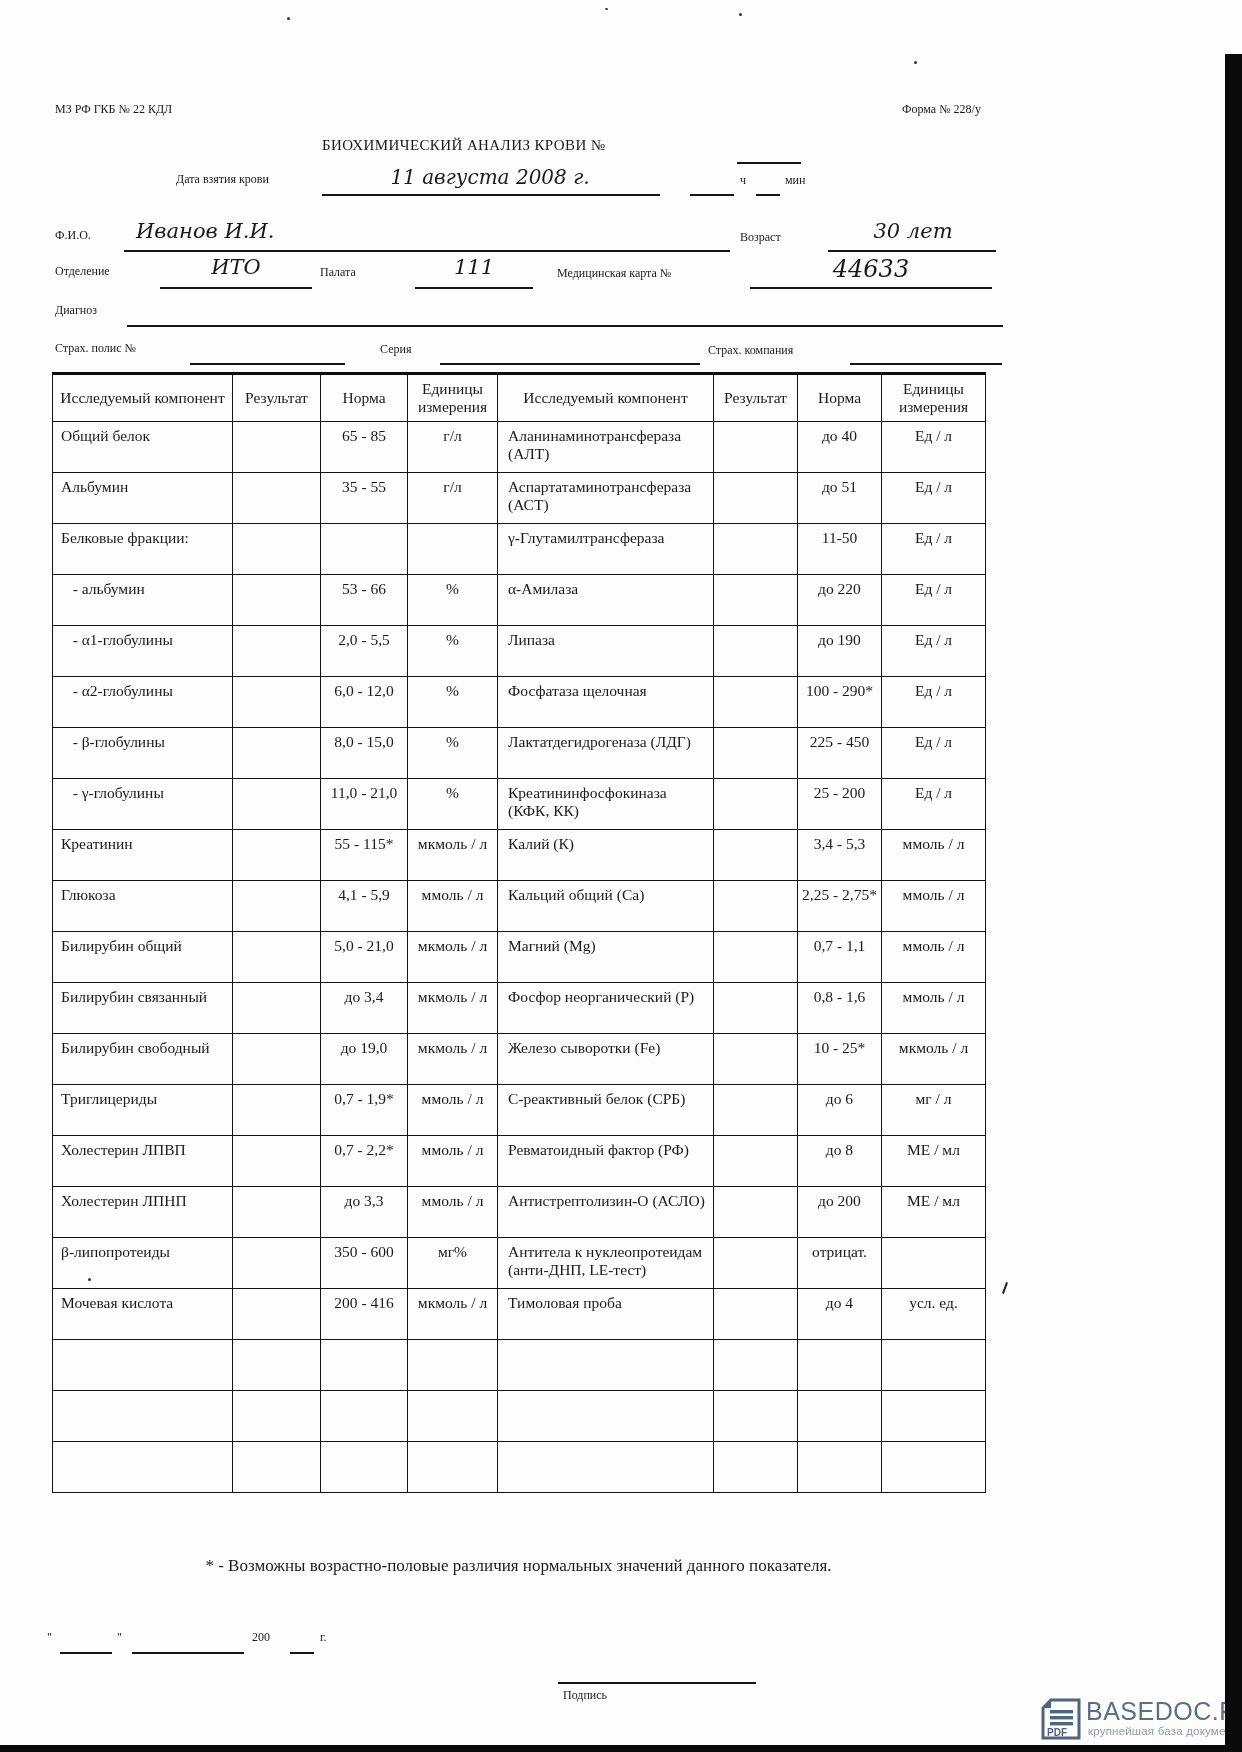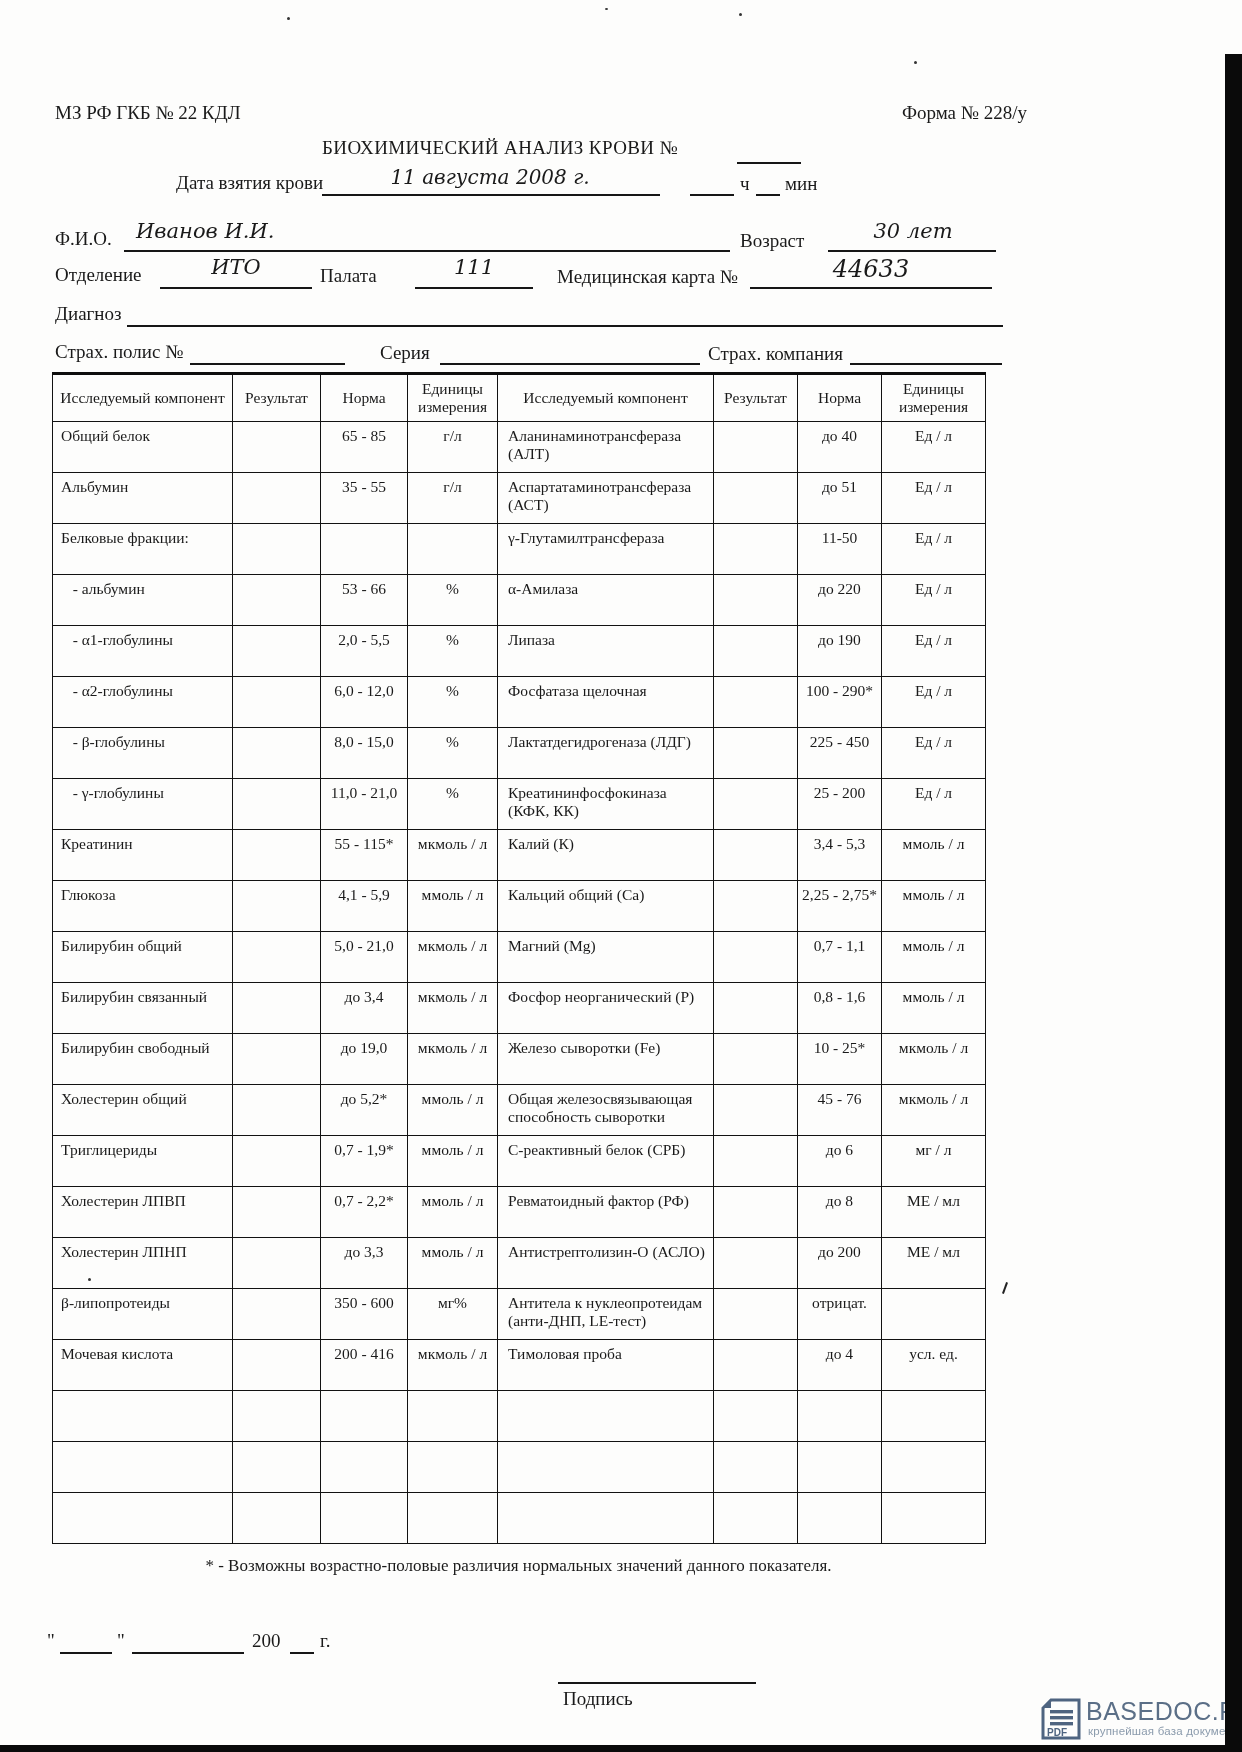--- a/index.html
+++ b/index.html
@@ -1,22 +1,22 @@
 <!DOCTYPE html>
 <html><head>
 <meta charset="utf-8">
 <style>
   html,body{margin:0;padding:0;background:#e8e8e8;}
   .page{
     position:relative;width:1242px;height:1752px;background:#fdfdfc;
     font-family:"Liberation Serif", serif;color:#1a1a1a;overflow:hidden;
   }
   .abs{position:absolute;}
-  .lbl{font-size:19px;white-space:nowrap;}
-  .title{font-size:19px;letter-spacing:.4px;white-space:nowrap;}
+  .lbl{font-size:12px;white-space:nowrap;}
+  .title{font-size:15px;letter-spacing:.4px;white-space:nowrap;}
   .uline{border-bottom:2px solid #161616;}
   .hand{font-family:"DejaVu Serif", serif;font-style:italic;font-size:20px;white-space:nowrap;}
   .hand-c{text-align:center;}
   
   table.lab{
     position:absolute;left:52px;top:372px;width:933px;
     border-collapse:collapse;table-layout:fixed;
     font-size:15.5px;
   }
   table.lab th, table.lab td{
@@ -239,30 +239,20 @@
           <td class="c0">Билирубин свободный</td>
           <td class="c1"></td>
           <td class="c2">до 19,0</td>
           <td class="c3">мкмоль / л</td>
           <td class="c4">Железо сыворотки (Fe)</td>
           <td class="c5"></td>
           <td class="c6">10 - 25*</td>
           <td class="c7">мкмоль / л</td>
         </tr>
         <tr>
-          <td class="c0">Холестерин общий</td>
-          <td class="c1"></td>
-          <td class="c2">до 5,2*</td>
-          <td class="c3">ммоль / л</td>
-          <td class="c4">Общая железосвязывающая способность сыворотки</td>
-          <td class="c5"></td>
-          <td class="c6">45 - 76</td>
-          <td class="c7">мкмоль / л</td>
-        </tr>
-        <tr>
           <td class="c0">Триглицериды</td>
           <td class="c1"></td>
           <td class="c2">0,7 - 1,9*</td>
           <td class="c3">ммоль / л</td>
           <td class="c4">С-реактивный белок (СРБ)</td>
           <td class="c5"></td>
           <td class="c6">до 6</td>
           <td class="c7">мг / л</td>
         </tr>
         <tr>

